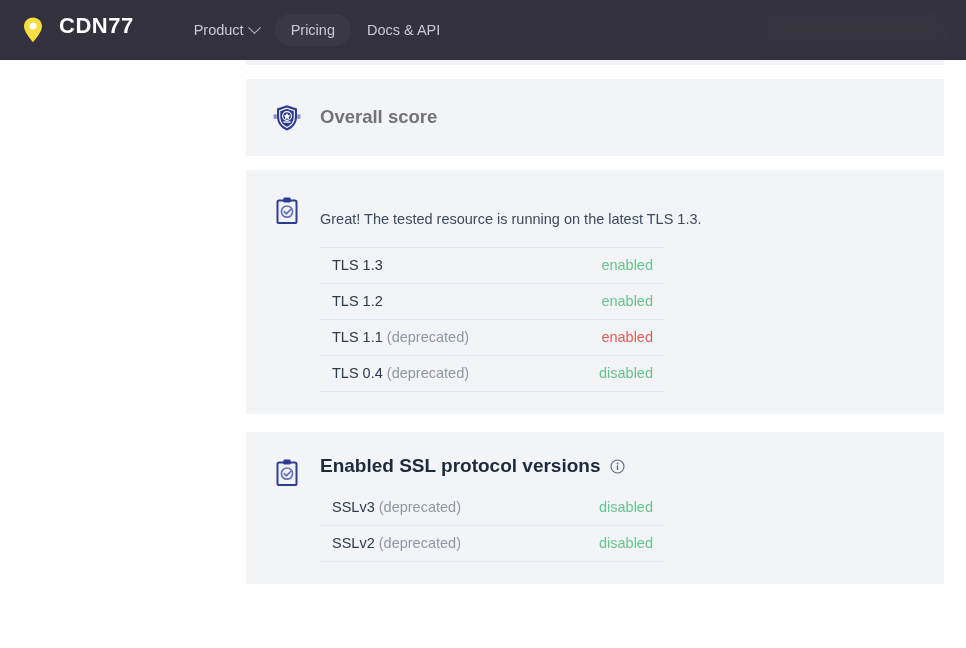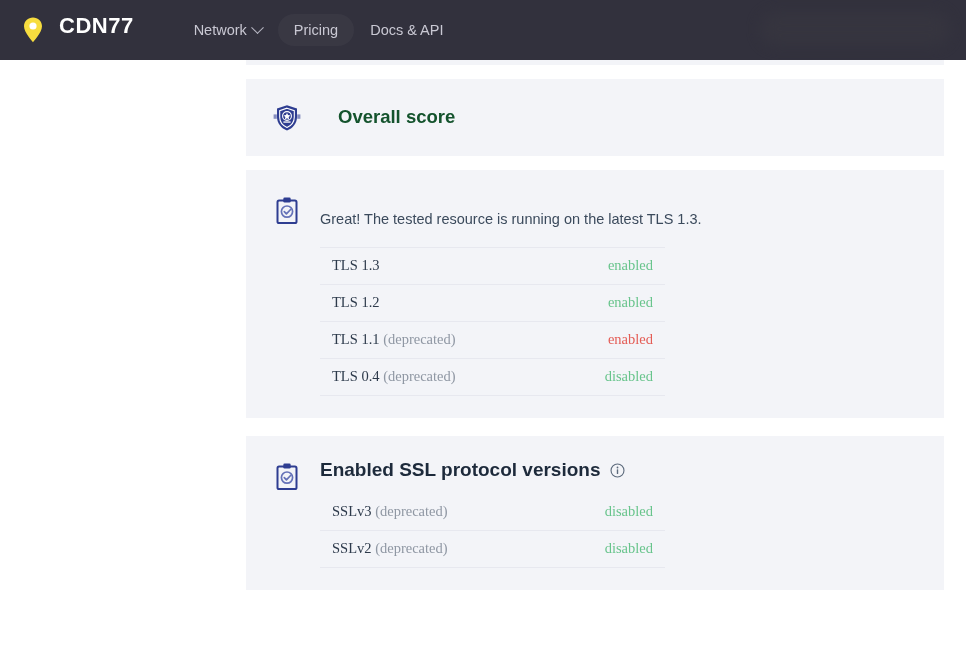--- a/index.html
+++ b/index.html
@@ -137,22 +137,22 @@
   .card-icon {
     width: 30px;
     height: 30px;
     flex: 0 0 auto;
     display: block;
   }
 
   .overall-title {
     font-size: 18.5px;
     font-weight: bold;
-    color: #14532d;
-    margin-left: 36px;
+    color: #737373;
+    margin-left: 18px;
     line-height: 1;
   }
 
   .overall-right {
     margin-left: auto;
     display: flex;
     align-items: center;
     gap: 14px;
   }
 
@@ -210,21 +210,20 @@
     color: #3b4a5c;
     margin-top: 16px;
     line-height: 1.3;
   }
 
   .proto-table {
     width: 345px;
     margin-top: 18px;
     border-collapse: collapse;
     table-layout: fixed;
-    font-family: Liberation Serif, serif;
   }
 
   .proto-table.tight { margin-top: 13px; }
 
   .proto-table td {
     padding: 9px 0 10px 12px;
     font-size: 14.5px;
     border-bottom: 1px solid #e7e8ef;
     vertical-align: middle;
   }
@@ -254,21 +253,21 @@
     <svg class="brand-logo" viewBox="0 0 30 30">
       <path d="M15 2.5c-5 0-9 3.9-9 8.8 0 6.3 9 15.9 9 15.9s9-9.6 9-15.9c0-4.9-4-8.8-9-8.8z" fill="#f7dd3f"></path>
       <circle cx="15" cy="11" r="3.6" fill="#ffffff"></circle>
     </svg>
     <span class="brand-name">CDN77</span>
   </div>
 
   <div class="nav-links">
 
     <div class="nav-item">
-      <span>Network</span>
+      <span>Product</span>
       <span class="chevron-down"></span>
     </div>
 
 
     <div class="nav-item pill">
       <span>Pricing</span>
     </div>
 
 
     <div class="nav-item">

